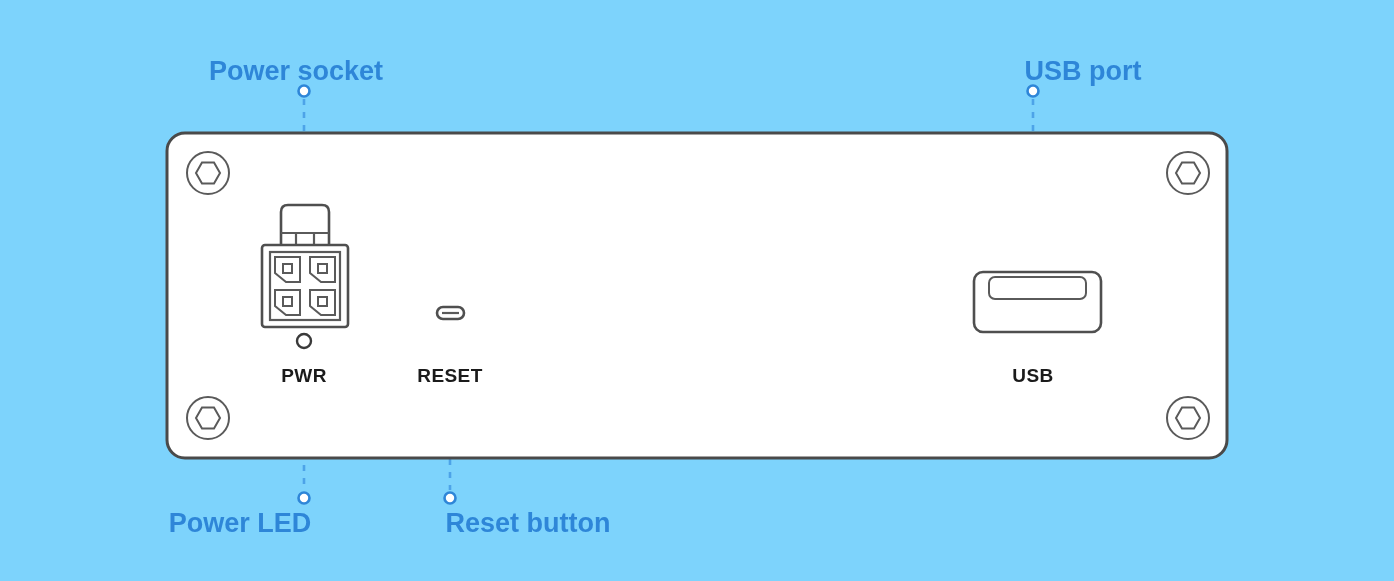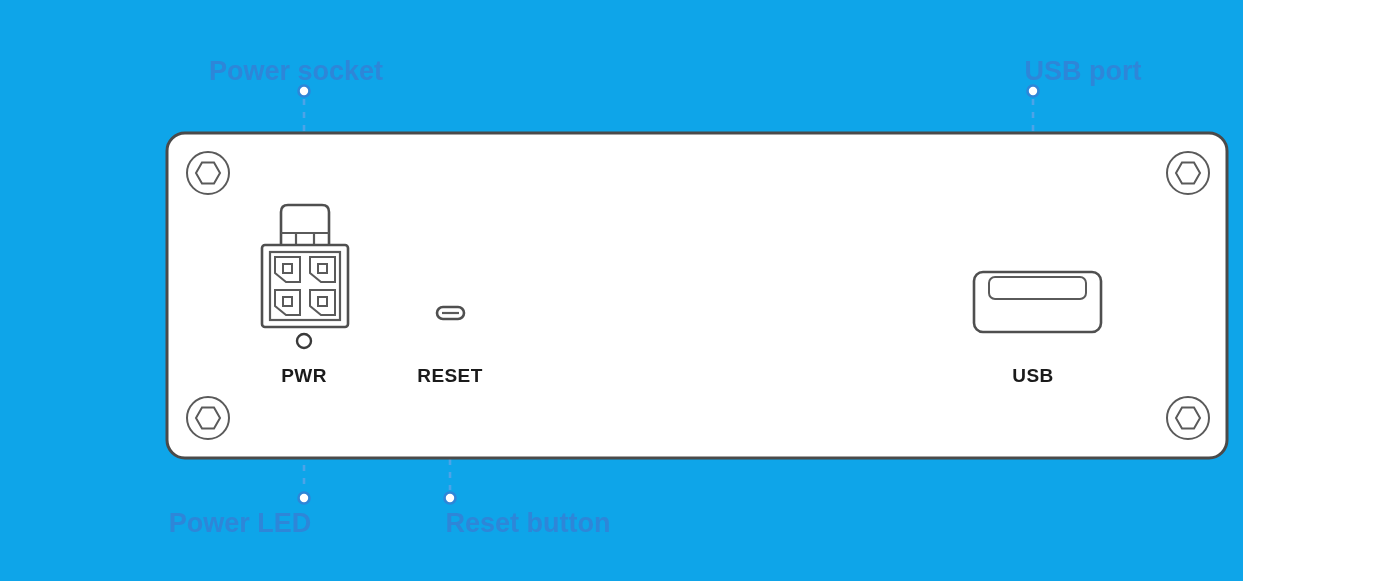--- a/index.html
+++ b/index.html
@@ -5,23 +5,23 @@
   html, body {
     margin: 0;
     padding: 0;
     background: #ffffff;
   }
   body {
     font-family: "Liberation Sans", sans-serif;
   }
   #stage {
     position: relative;
-    width: 1243px;
+    width: 1394px;
     height: 581px;
-    background: #0ea5e9;
+    background: #7dd3fc;
     overflow: hidden;
   }
   #diagram-svg {
     position: absolute;
     left: 0;
     top: 0;
     width: 1394px;
     height: 581px;
   }
   .callout-text {

